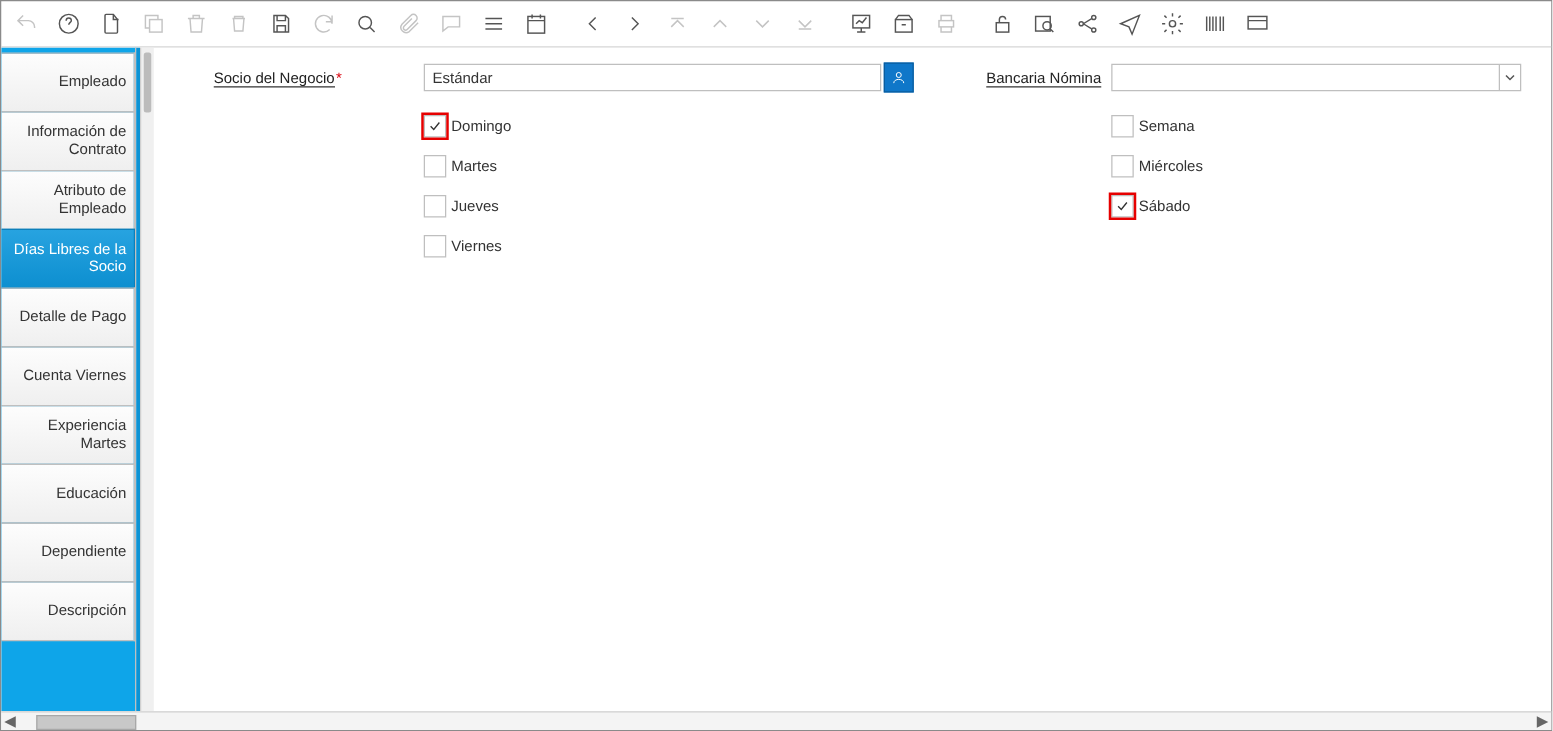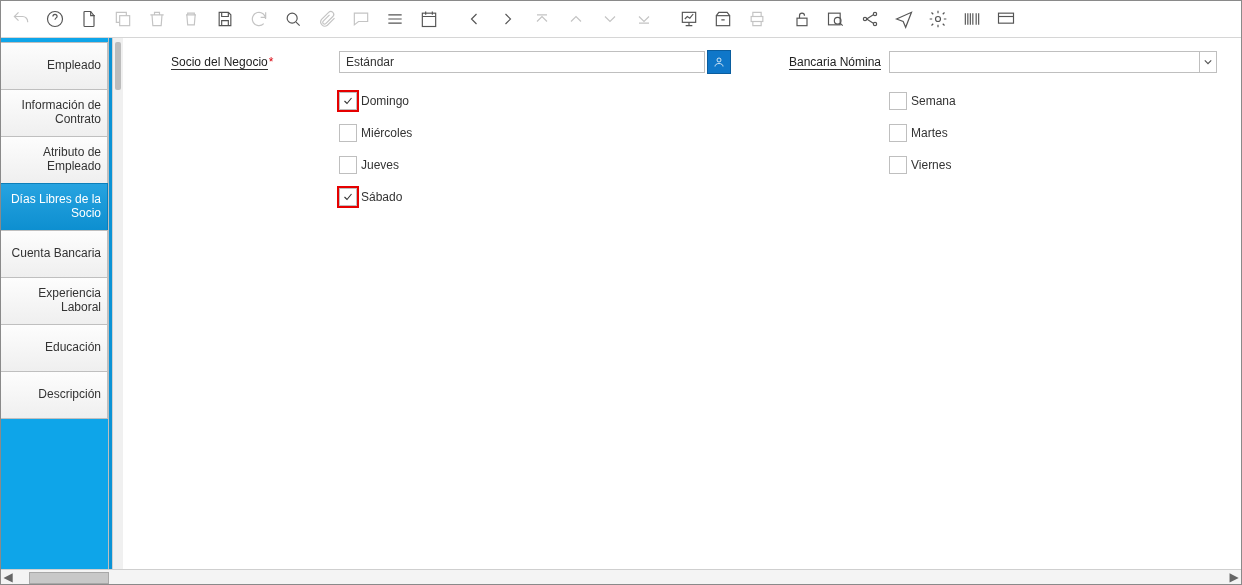--- a/index.html
+++ b/index.html
@@ -238,23 +238,25 @@
   </div>
 
   <div class="body">
     <div class="sidepane">
       <div class="sidewrap">
         <div class="sidetabs" id="sidetabs">
             <div class="sidetab">Empleado</div>
             <div class="sidetab">Información de Contrato</div>
             <div class="sidetab">Atributo de Empleado</div>
             <div class="sidetab active">Días Libres de la Socio</div>
-            <div class="sidetab">Cuenta Bancaria</div>
-            <div class="sidetab">Experiencia Laboral</div>
+            <div class="sidetab">Detalle de Pago</div>
+            <div class="sidetab">Cuenta Viernes</div>
+            <div class="sidetab">Experiencia Martes</div>
             <div class="sidetab">Educación</div>
+            <div class="sidetab">Dependiente</div>
             <div class="sidetab">Descripción</div>
           </div>
       </div>
       <div class="vblue"></div>
       <div class="vscroll">
           <div class="vthumb"></div>
         </div>
     </div>
 
     <div class="form">
@@ -291,42 +293,42 @@
               </svg>
             </span>
             <span>Domingo</span>
           </div>
           <div class="cbx">
             <span class="box"></span>
             <span>Semana</span>
           </div>
           <div class="cbx">
             <span class="box"></span>
+            <span>Martes</span>
+          </div>
+          <div class="cbx">
+            <span class="box"></span>
             <span>Miércoles</span>
           </div>
           <div class="cbx">
             <span class="box"></span>
-            <span>Martes</span>
-          </div>
-          <div class="cbx">
-            <span class="box"></span>
             <span>Jueves</span>
-          </div>
-          <div class="cbx">
-            <span class="box"></span>
-            <span>Viernes</span>
           </div>
           <div class="cbx checked hl">
             <span class="box">
               <svg viewBox="0 0 24 24">
                 <path d="M5 12l5 5 9-11"></path>
               </svg>
             </span>
             <span>Sábado</span>
           </div>
+          <div class="cbx">
+            <span class="box"></span>
+            <span>Viernes</span>
+          </div>
         </div>
 
     </div>
   </div>
 
   <div class="hbar">
     <div class="harrow">◀</div>
     <div class="htrack">
         <div class="hthumb"></div>
       </div>

